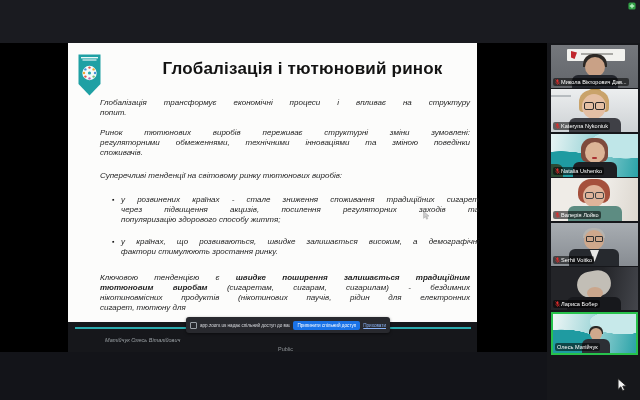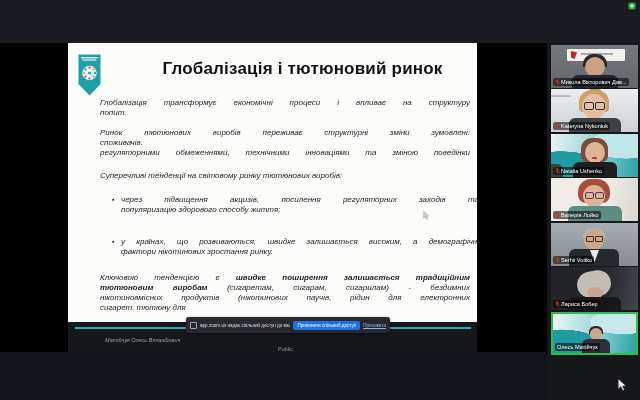--- a/index.html
+++ b/index.html
@@ -160,37 +160,38 @@
 
     <div class="slide-title">Глобалізація і тютюновий ринок</div>
 
     <div class="pblock italic" style="top:55px">
         <div class="line">Глобалізація трансформує економічні процеси і впливає на структуру</div>
         <div class="line last">попит.</div>
       </div>
 
     <div class="pblock" style="top:85px">
         <div class="line">Ринок тютюнових виробів переживає структурні зміни зумовлені:</div>
+        <div class="line">регуляторними обмеженнями, технічними інноваціями та зміною поведінки</div>
         <div class="line last">споживачів.</div>
-        <div class="line">регуляторними обмеженнями, технічними інноваціями та зміною поведінки</div>
       </div>
 
     <div class="pblock italic" style="top:128px">Суперечливі тенденції на світовому ринку тютюнових виробів:</div>
 
     <div class="pblock" style="top:152px">
       <div class="bullet">
+          <div class="line">у розвинених країнах - стале зниження споживання традиційних сигарет</div>
           <div class="line">через підвищення акцизів, посилення регуляторних заходів та</div>
           <div class="line last">популяризацію здорового способу життя;</div>
         </div>
     </div>
 
     <div class="pblock" style="top:194px">
       <div class="bullet">
           <div class="line">у країнах, що розвиваються, швидке залишається високим, а демографічні</div>
-          <div class="line last">фактори нікотинових зростання ринку.</div>
+          <div class="line last">фактори стимулюють зростання ринку.</div>
         </div>
     </div>
 
     <div class="pblock" style="top:230px">
         <div class="line"><span>Ключовою тенденцією є </span><span class="b">швидке поширення залишається традиційним</span></div>
         <div class="line"><span class="b">тютюновим виробам</span><span> (сигаретам, сигарам, сигарилам) - бездимних</span></div>
         <div class="line"><span>нікотиновмісних продуктів (нікотинових паучів, рідин для електронних</span></div>
         <div class="line last"><span>сигарет, тютюну для</span></div>
       </div>
 

